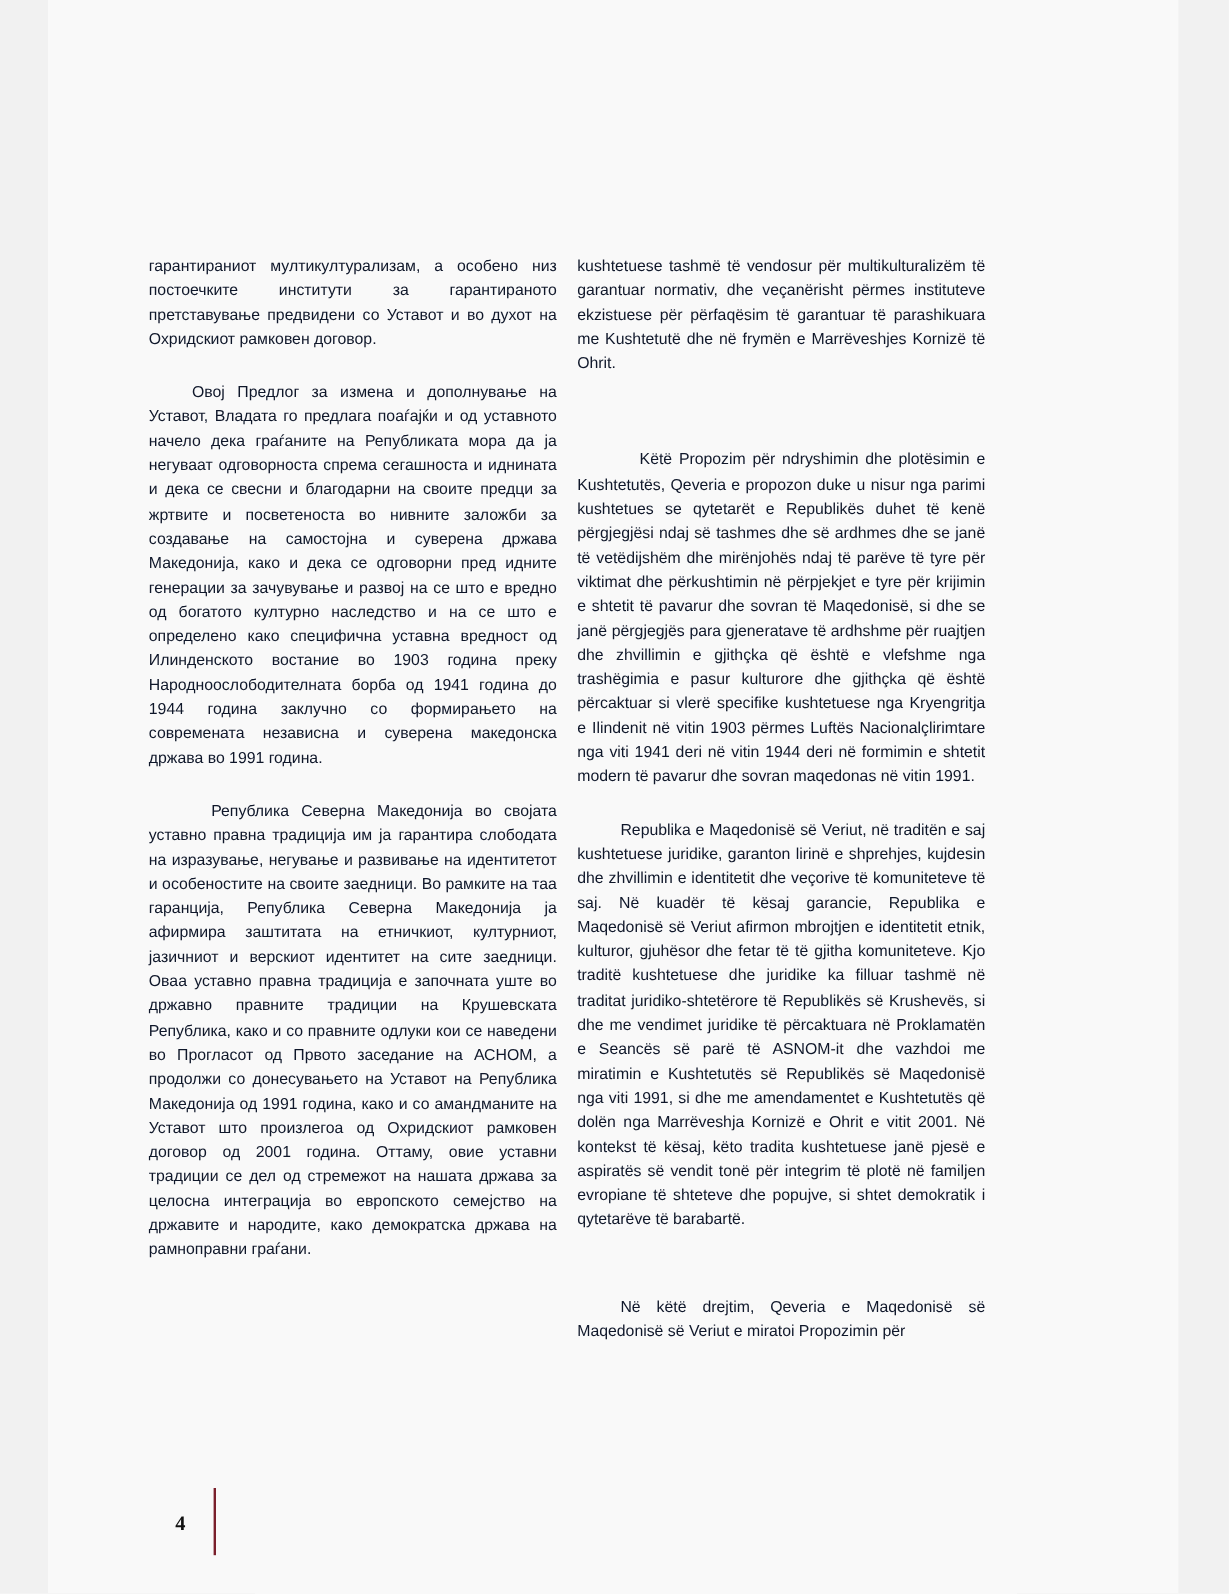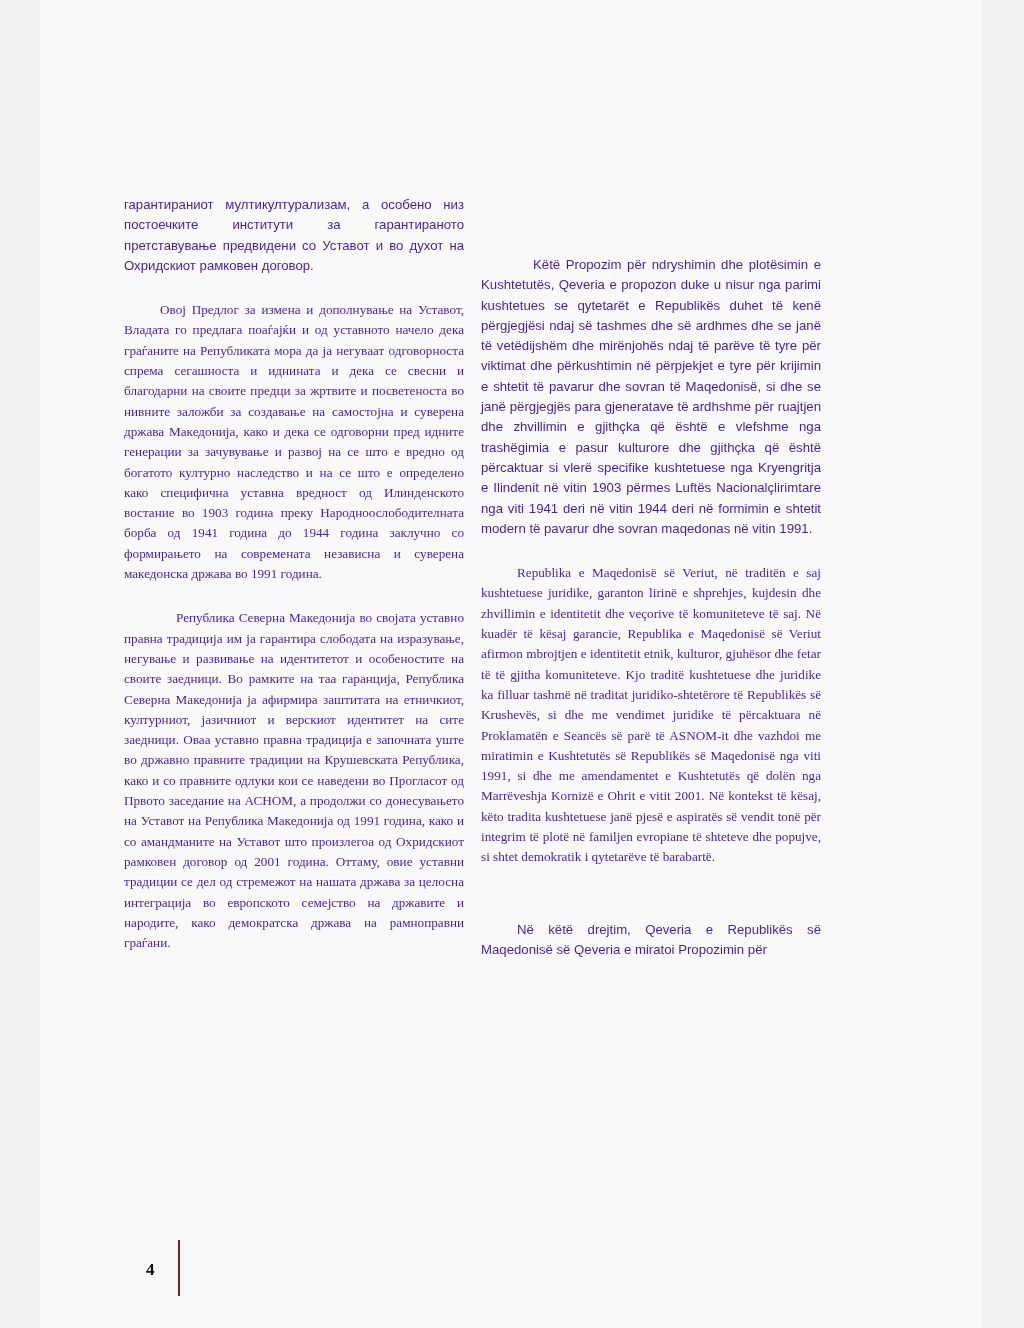--- a/index.html
+++ b/index.html
@@ -7,30 +7,30 @@
       width: 1024px; height: 1328px; overflow: hidden;
       background: #f1f1f1;
       position: relative;
       font-family: "Liberation Sans", "DejaVu Sans", sans-serif;
     }
     .page {
       position: absolute; left: 40px; top: 0; width: 942px; height: 1328px;
       background: #f9f9f9;
     }
     .col {
-      position: absolute; top: 195px; width: 340px;
-      font-size: 13.2px; line-height: 20.3px; color: #4c1d95;
+      position: absolute; top: 212px; width: 340px;
+      font-size: 13.2px; line-height: 20.3px; color: #0f172a;
       text-align: justify;
     }
     .col.left { left: 124px; }
     .col.right { left: 481px; }
     .col p { margin: 0; }
     .indent { text-indent: 36px; }
     .indent-wide { text-indent: 52px; }
-    .gap-m { margin-top: 24px !important; font-family: Liberation Serif, serif; }
+    .gap-m { margin-top: 24px !important; }
     .gap-l { margin-top: 60px !important; }
     .gap-xl { margin-top: 52px !important; }
     .page-num {
       position: absolute; left: 146px; top: 1260px;
       font-family: "Liberation Serif", serif; font-weight: bold;
       font-size: 17px; color: #111;
     }
     .page-rule {
       position: absolute; left: 178px; top: 1240px; width: 2px; height: 56px;
       background: #7a1f2b;
@@ -41,19 +41,20 @@
 
 <div class="page"></div>
 
 <div class="col left">
   <p>гарантираниот мултикултурализам, а особено низ постоечките институти за гарантираното претставување предвидени со Уставот и во духот на Охридскиот рамковен договор.</p>
   <p class="indent gap-m">Овој Предлог за измена и дополнување на Уставот, Владата го предлага поаѓајќи и од уставното начело дека граѓаните на Републиката мора да ја негуваат одговорноста спрема сегашноста и иднината и дека се свесни и благодарни на своите предци за жртвите и посветеноста во нивните заложби за создавање на самостојна и суверена држава Македонија, како и дека се одговорни пред идните генерации за зачувување и развој на се што е вредно од богатото културно наследство и на се што е определено како специфична уставна вредност од Илинденското востание во 1903 година преку Народноослободителната борба од 1941 година до 1944 година заклучно со формирањето на современата независна и суверена македонска држава во 1991 година.</p>
   <p class="indent-wide gap-m">Република Северна Македонија во својата уставно правна традиција им ја гарантира слободата на изразување, негување и развивање на идентитетот и особеностите на своите заедници. Во рамките на таа гаранција, Република Северна Македонија ја афирмира заштитата на етничкиот, културниот, јазичниот и верскиот идентитет на сите заедници. Оваа уставно правна традиција е започната уште во државно правните традиции на Крушевската Република, како и со правните одлуки кои се наведени во Прогласот од Првото заседание на АСНОМ, а продолжи со донесувањето на Уставот на Република Македонија од 1991 година, како и со амандманите на Уставот што произлегоа од Охридскиот рамковен договор од 2001 година. Оттаму, овие уставни традиции се дел од стремежот на нашата држава за целосна интеграција во европското семејство на државите и народите, како демократска држава на рамноправни граѓани.</p>
 </div>
 
 <div class="col right">
+  <p>kushtetuese tashmë të vendosur për multikulturalizëm të garantuar normativ, dhe veçanërisht përmes instituteve ekzistuese për përfaqësim të garantuar të parashikuara me Kushtetutë dhe në frymën e Marrëveshjes Kornizë të Ohrit.</p>
   <p class="indent-wide gap-l">Këtë Propozim për ndryshimin dhe plotësimin e Kushtetutës, Qeveria e propozon duke u nisur nga parimi kushtetues se qytetarët e Republikës duhet të kenë përgjegjësi ndaj së tashmes dhe së ardhmes dhe se janë të vetëdijshëm dhe mirënjohës ndaj të parëve të tyre për viktimat dhe përkushtimin në përpjekjet e tyre për krijimin e shtetit të pavarur dhe sovran të Maqedonisë, si dhe se janë përgjegjës para gjeneratave të ardhshme për ruajtjen dhe zhvillimin e gjithçka që është e vlefshme nga trashëgimia e pasur kulturore dhe gjithçka që është përcaktuar si vlerë specifike kushtetuese nga Kryengritja e Ilindenit në vitin 1903 përmes Luftës Nacionalçlirimtare nga viti 1941 deri në vitin 1944 deri në formimin e shtetit modern të pavarur dhe sovran maqedonas në vitin 1991.</p>
   <p class="indent gap-m">Republika e Maqedonisë së Veriut, në traditën e saj kushtetuese juridike, garanton lirinë e shprehjes, kujdesin dhe zhvillimin e identitetit dhe veçorive të komuniteteve të saj. Në kuadër të kësaj garancie, Republika e Maqedonisë së Veriut afirmon mbrojtjen e identitetit etnik, kulturor, gjuhësor dhe fetar të të gjitha komuniteteve. Kjo traditë kushtetuese dhe juridike ka filluar tashmë në traditat juridiko-shtetërore të Republikës së Krushevës, si dhe me vendimet juridike të përcaktuara në Proklamatën e Seancës së parë të ASNOM-it dhe vazhdoi me miratimin e Kushtetutës së Republikës së Maqedonisë nga viti 1991, si dhe me amendamentet e Kushtetutës që dolën nga Marrëveshja Kornizë e Ohrit e vitit 2001. Në kontekst të kësaj, këto tradita kushtetuese janë pjesë e aspiratës së vendit tonë për integrim të plotë në familjen evropiane të shteteve dhe popujve, si shtet demokratik i qytetarëve të barabartë.</p>
-  <p class="indent gap-xl">Në këtë drejtim, Qeveria e Republikës së Maqedonisë së Qeveria e miratoi Propozimin për</p>
+  <p class="indent gap-xl">Në këtë drejtim, Qeveria e Maqedonisë së Maqedonisë së Veriut e miratoi Propozimin për</p>
 </div>
 
 <div class="page-num">4</div>
 <div class="page-rule"></div>
 
 </body></html>

